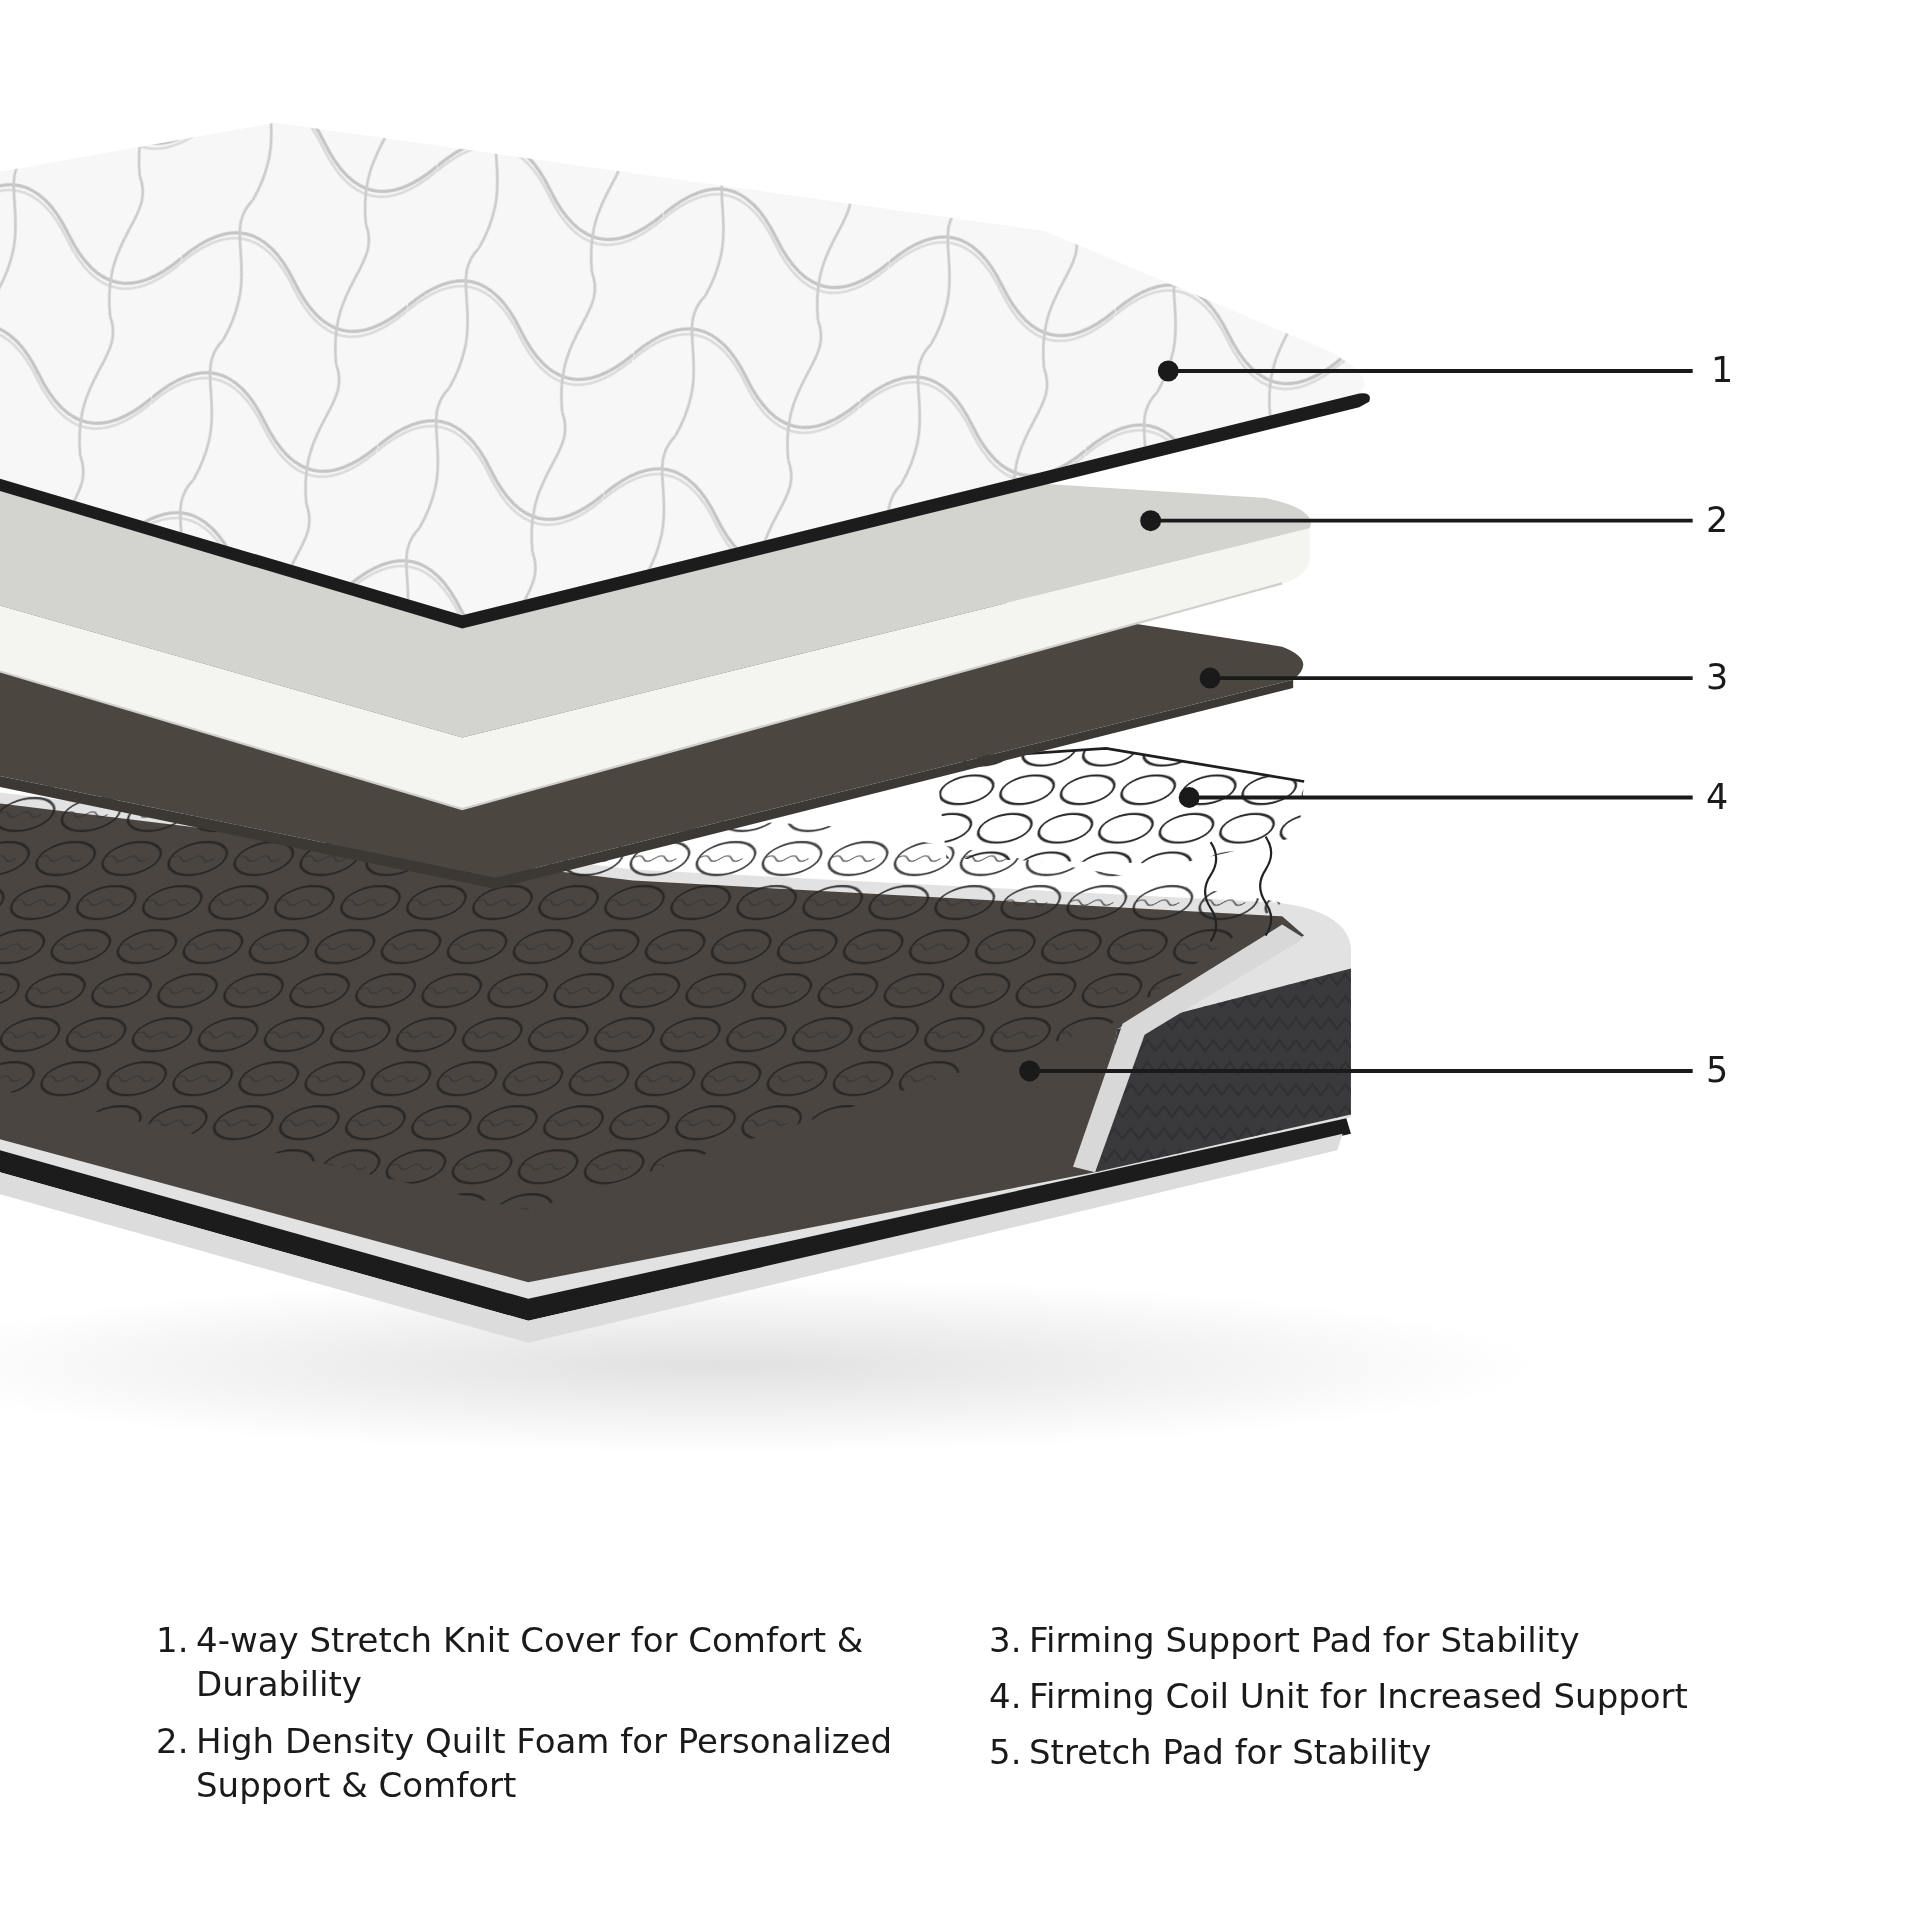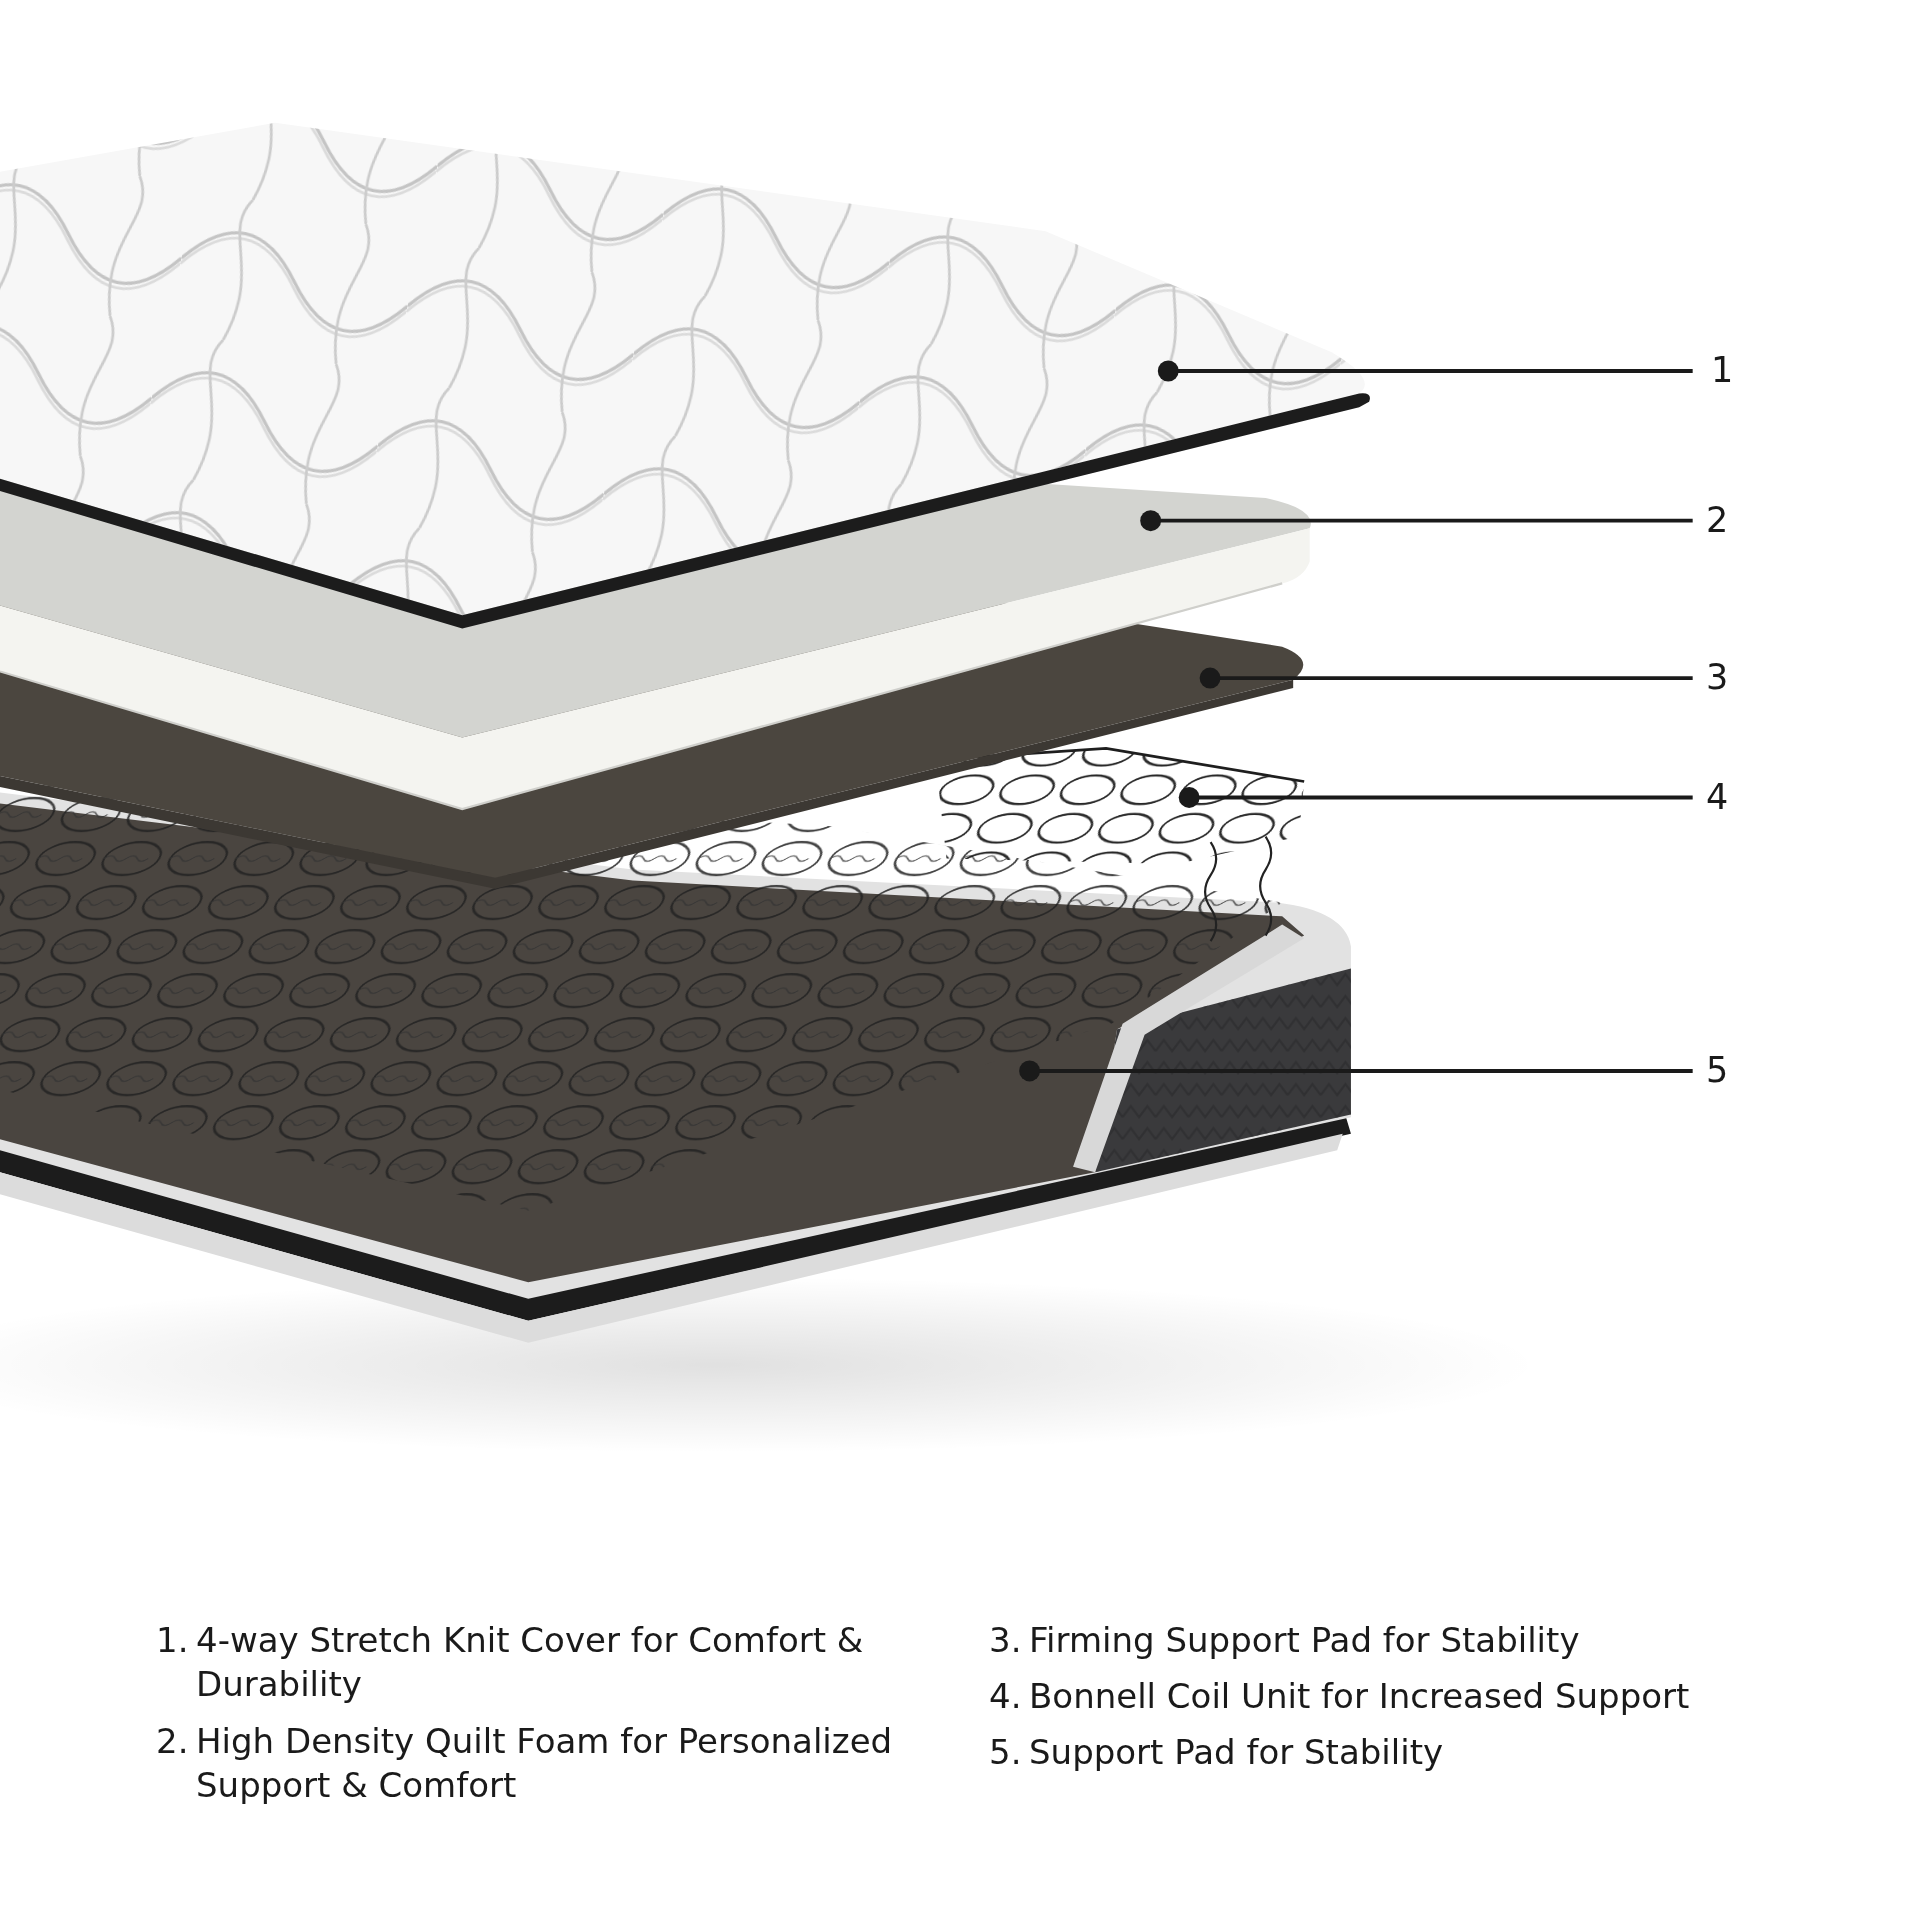--- a/index.html
+++ b/index.html
@@ -115,20 +115,20 @@
   </div>
 </div>
 
 <div class="legend" id="legend-right">
   <div class="item">
     <span class="num">3.</span>
     <span class="txt">Firming Support Pad for Stability</span>
   </div>
   <div class="item">
     <span class="num">4.</span>
-    <span class="txt">Bonnell Coil Unit for Increased Support</span>
+    <span class="txt">Firming Coil Unit for Increased Support</span>
   </div>
   <div class="item">
     <span class="num">5.</span>
-    <span class="txt">Support Pad for Stability</span>
+    <span class="txt">Stretch Pad for Stability</span>
   </div>
 </div>
 
 
 </body></html>

